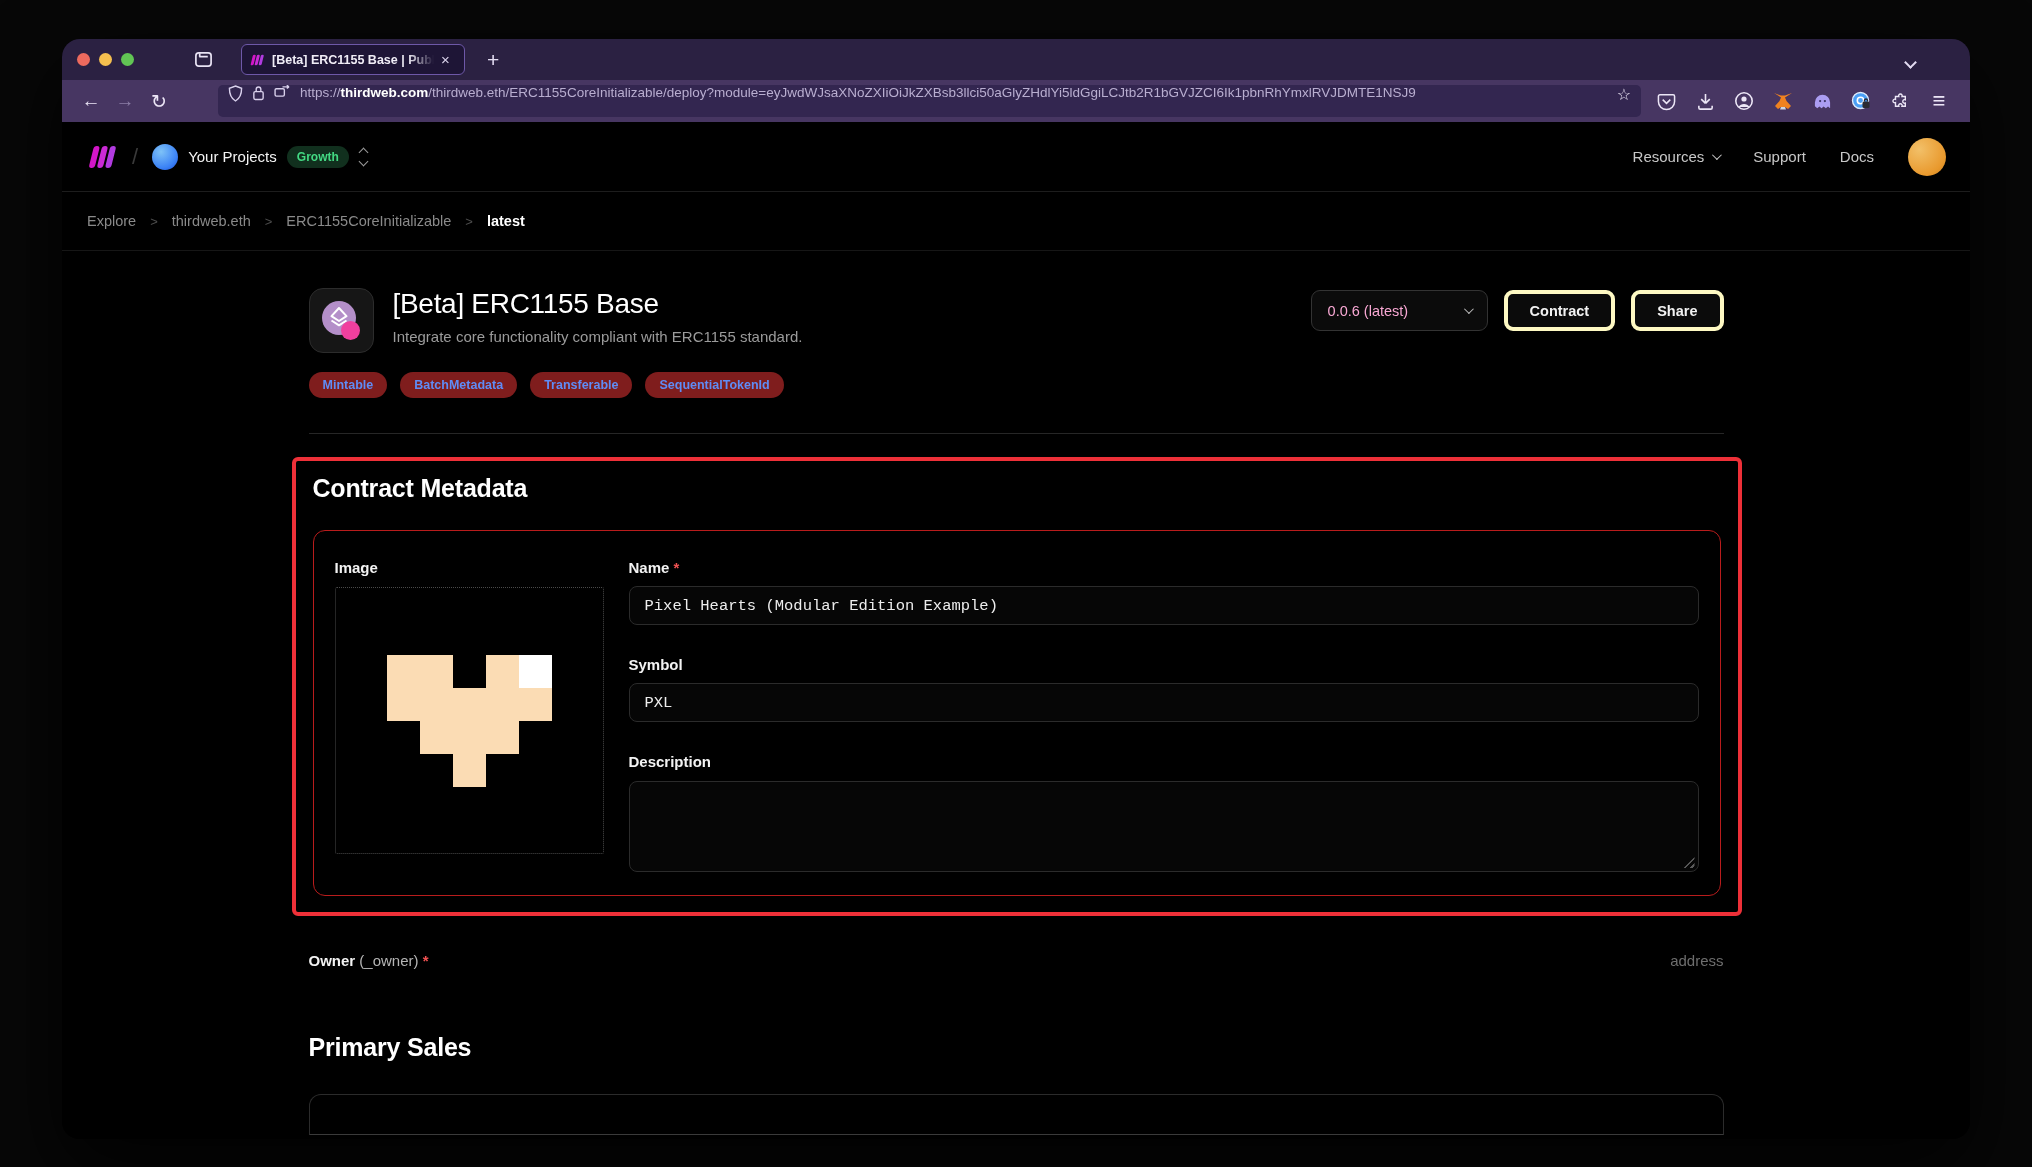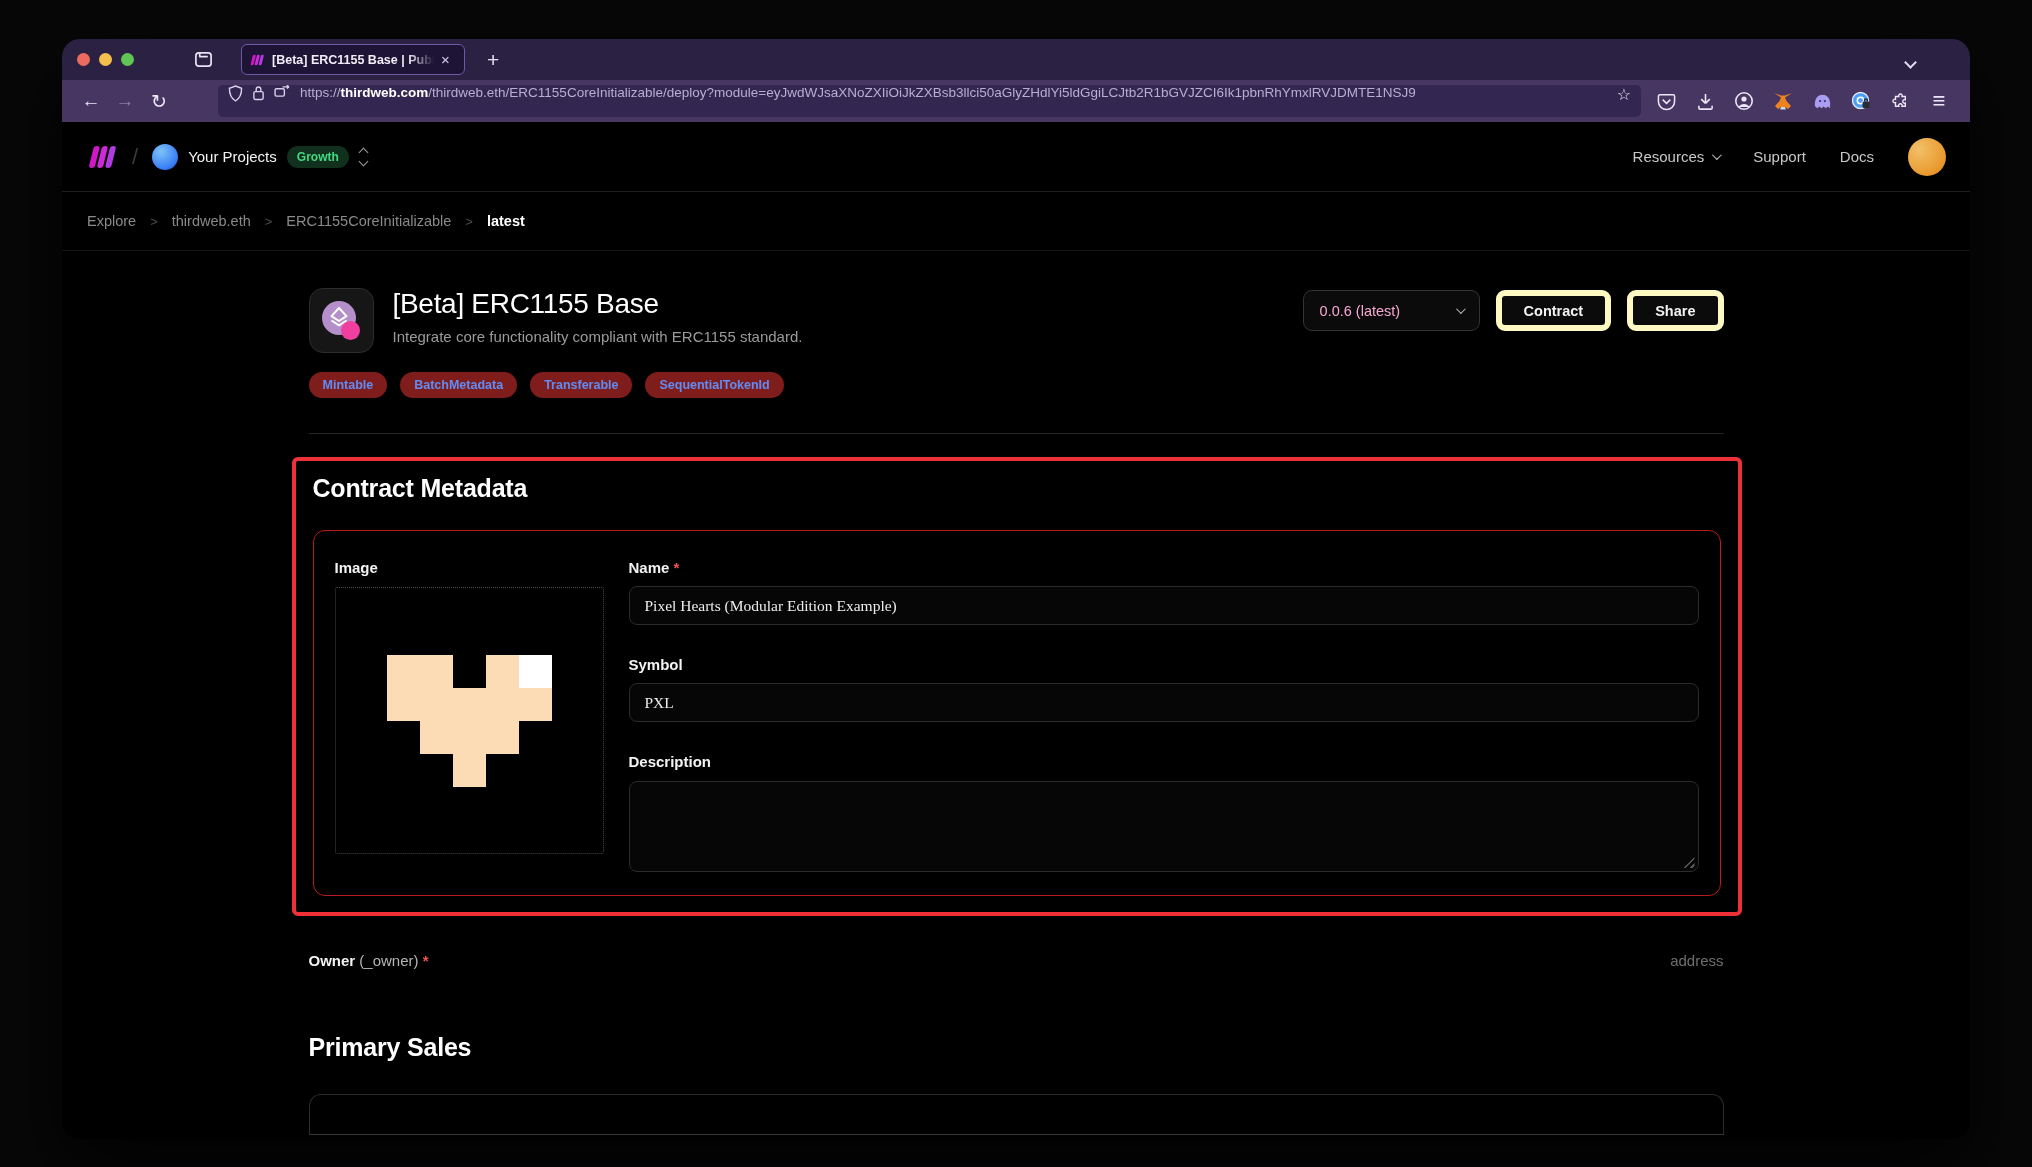--- a/index.html
+++ b/index.html
@@ -68,41 +68,41 @@
   .hero { display:flex; align-items:flex-start; }
   .hero-icon { width:65px; height:65px; border-radius:14px; background:#161616; border:1px solid #2c2c2c;
     display:flex; align-items:center; justify-content:center; flex:none; }
   .hero-text { margin-left:19px; }
   .hero-title { font-size:28px; font-weight:400; letter-spacing:-.3px; }
   .hero-sub { font-size:15px; color:#9b9b9b; margin-top:8px; }
   .hero-ctrls { margin-left:auto; display:flex; gap:16px; align-items:center; margin-top:2px; }
   .select-btn { width:177px; height:41px; background:#0b0b0b; border:1px solid #333; border-radius:9px;
     display:flex; align-items:center; padding:0 16px; font-size:14.5px; color:#f9a8d4; }
   .select-btn .chev-s { margin-left:auto; width:7px; height:7px; border-right:1.7px solid #bbb; border-bottom:1.7px solid #bbb; transform:rotate(45deg) translateY(-2px); }
-  .btn { height:41px; background:#0b0b0b; border:6px solid #fef9c3; border-radius:9px; padding:8px 22px;
+  .btn { height:41px; background:#0b0b0b; border:4px solid #fef9c3; border-radius:9px; padding:8px 22px;
     font-size:14.5px; font-weight:600; color:#f2f2f2; display:flex; align-items:center; }
 
   .badges { display:flex; gap:13px; margin-top:19px; }
   .badge { background:#7f1d1d; color:#5f8cf6; font-size:12.5px; font-weight:700; padding:6px 14px; border-radius:20px; }
 
   .divider { height:1px; background:#262626; margin-top:35px; }
 
   .ring { margin-top:23px; margin-left:-17px; margin-right:-18px; border:4px solid var(--accent-red,#ee3038);
     border-radius:6px; padding:13px 17px 16px 17px; }
   .section-title { font-size:25px; font-weight:700; letter-spacing:-.2px; }
   .card { margin-top:27px; border:1px solid #b91c1c; border-radius:12px; padding:28px 21px 23px 21px; display:flex; gap:25px; }
   .label { font-size:15px; font-weight:700; color:#f3f3f3; }
   .req { color:#f05252; font-weight:700; }
   .dim-paren { color:#b5b5b5; font-weight:400; }
   .upload { margin-top:11px; width:269px; height:267px; border:1px dotted #4a4a4a; border-radius:2px;
     display:flex; align-items:center; justify-content:center; background:#000; }
   .heart { display:grid; grid-template-columns:repeat(5,33px); grid-auto-rows:33px; }
   .fields { flex:1; }
   .tinput { margin-top:10px; width:100%; height:39px; background:#060606; border:1px solid #2b2b2b; border-radius:8px;
-    color:#ededed; font-size:15.5px; padding:0 15px; font-family:Liberation Serif, serif; outline:none; }
+    color:#ededed; font-size:15.5px; padding:0 15px; font-family:Liberation Mono, monospace; outline:none; }
   .gap32 { margin-top:31px; }
   .tarea { margin-top:11px; width:100%; height:91px; background:#060606; border:1px solid #2b2b2b; border-radius:8px;
     position:relative; }
   .grip { position:absolute; right:3px; bottom:3px; width:11px; height:11px;
     background:repeating-linear-gradient(135deg, transparent 0 3px, #5a5a5a 3px 4.5px); clip-path:polygon(100% 0, 100% 100%, 0 100%); }
 
   .owner-row { display:flex; align-items:center; margin-top:36px; }
   .type-hint { margin-left:auto; color:#6e6e6e; font-size:15px; }
   .owner-input { margin-top:9px; }
 

